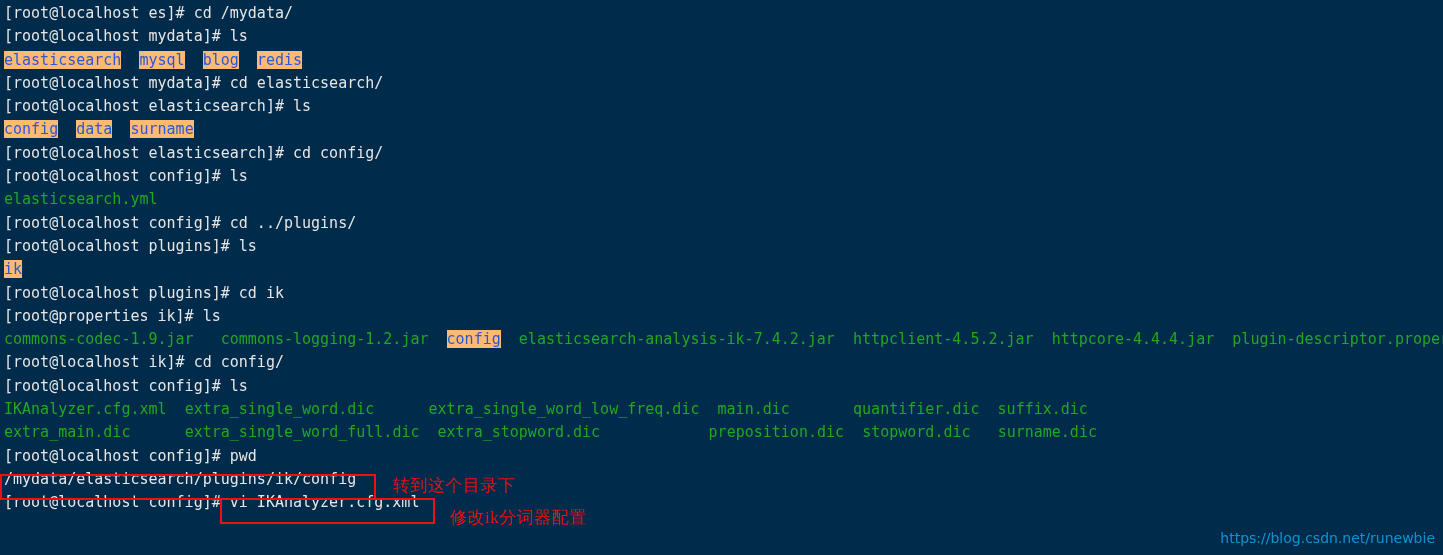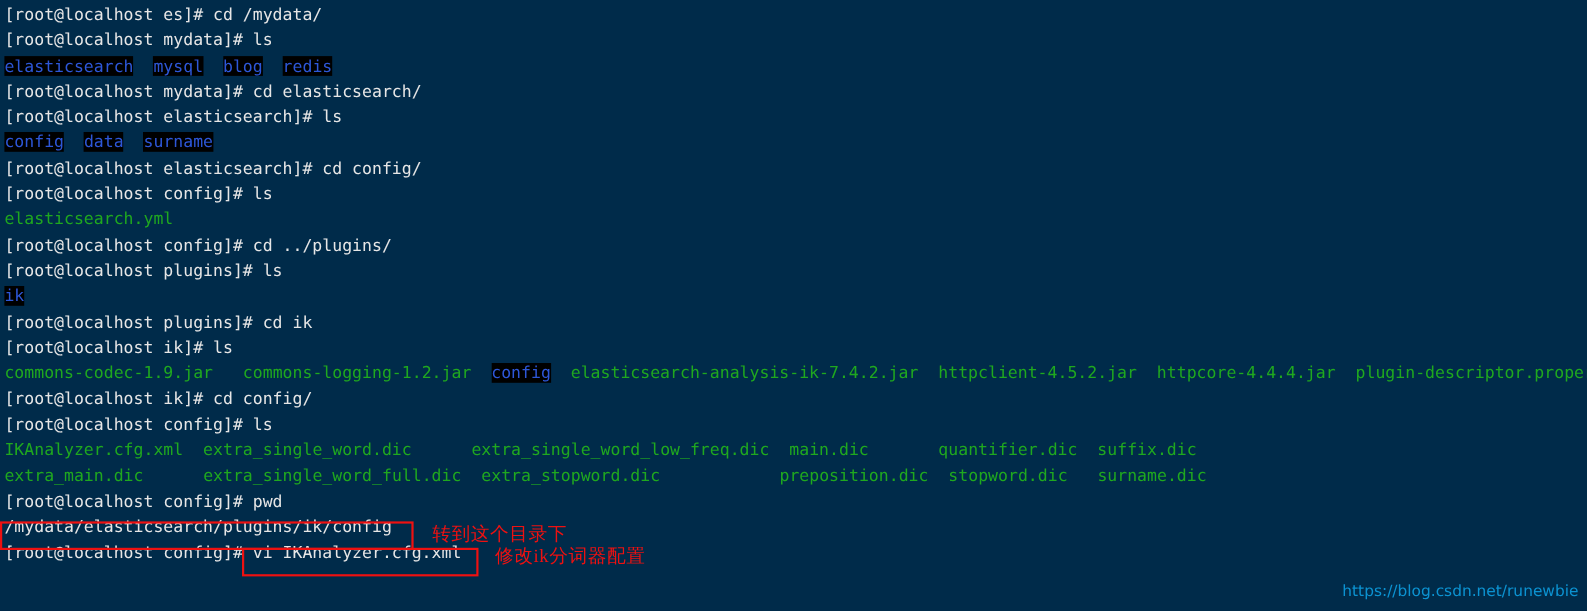--- a/index.html
+++ b/index.html
@@ -27,21 +27,21 @@
   }
   .line {
     white-space: pre;
     height: 23.3px;
     letter-spacing: 0px;
   }
   .prompt { color: #e6e6e6; }
   .file   { color: #1fa81f; }
   .dir    {
     color: #2d57d8;
-    background: #000000;
+    background: #fdba74;
     margin-top: 44px;
   }
   .gap { display: inline-block; }
 
   
   .redbox {
     position: absolute;
     border: 2px solid #ee1111;
     box-sizing: border-box;
     pointer-events: none;
@@ -77,33 +77,33 @@
       <div class="line"><span class="prompt">[root@localhost mydata]# cd elasticsearch/</span></div>
       <div class="line"><span class="prompt">[root@localhost elasticsearch]# ls</span></div>
       <div class="line"><span class="dir">config</span><span class="gap" style="width: 18.08px;"></span><span class="dir">data</span><span class="gap" style="width: 18.08px;"></span><span class="dir">surname</span></div>
       <div class="line"><span class="prompt">[root@localhost elasticsearch]# cd config/</span></div>
       <div class="line"><span class="prompt">[root@localhost config]# ls</span></div>
       <div class="line"><span class="file">elasticsearch.yml</span></div>
       <div class="line"><span class="prompt">[root@localhost config]# cd ../plugins/</span></div>
       <div class="line"><span class="prompt">[root@localhost plugins]# ls</span></div>
       <div class="line"><span class="dir">ik</span></div>
       <div class="line"><span class="prompt">[root@localhost plugins]# cd ik</span></div>
-      <div class="line"><span class="prompt">[root@localhost ik]# ls</span></div>
+      <div class="line"><span class="prompt">[root@properties ik]# ls</span></div>
       <div class="line"><span class="file">commons-codec-1.9.jar</span><span class="gap" style="width: 27.12px;"></span><span class="file">commons-logging-1.2.jar</span><span class="gap" style="width: 18.08px;"></span><span class="dir">config</span><span class="gap" style="width: 18.08px;"></span><span class="file">elasticsearch-analysis-ik-7.4.2.jar</span><span class="gap" style="width: 18.08px;"></span><span class="file">httpclient-4.5.2.jar</span><span class="gap" style="width: 18.08px;"></span><span class="file">httpcore-4.4.4.jar</span><span class="gap" style="width: 18.08px;"></span><span class="file">plugin-descriptor.properties</span></div>
       <div class="line"><span class="prompt">[root@localhost ik]# cd config/</span></div>
       <div class="line"><span class="prompt">[root@localhost config]# ls</span></div>
       <div class="line"><span class="file">IKAnalyzer.cfg.xml</span><span class="gap" style="width: 18.08px;"></span><span class="file">extra_single_word.dic</span><span class="gap" style="width: 54.24px;"></span><span class="file">extra_single_word_low_freq.dic</span><span class="gap" style="width: 18.08px;"></span><span class="file">main.dic</span><span class="gap" style="width: 63.28px;"></span><span class="file">quantifier.dic</span><span class="gap" style="width: 18.08px;"></span><span class="file">suffix.dic</span></div>
       <div class="line"><span class="file">extra_main.dic</span><span class="gap" style="width: 54.24px;"></span><span class="file">extra_single_word_full.dic</span><span class="gap" style="width: 18.08px;"></span><span class="file">extra_stopword.dic</span><span class="gap" style="width: 108.48px;"></span><span class="file">preposition.dic</span><span class="gap" style="width: 18.08px;"></span><span class="file">stopword.dic</span><span class="gap" style="width: 27.12px;"></span><span class="file">surname.dic</span></div>
       <div class="line"><span class="prompt">[root@localhost config]# pwd</span></div>
       <div class="line"><span class="prompt">/mydata/elasticsearch/plugins/ik/config</span></div>
       <div class="line"><span class="prompt">[root@localhost config]# vi IKAnalyzer.cfg.xml</span></div>
     </div>
 
   <div class="redbox" style="left:0px; top:474px; width:376px; height:26px;"></div>
 
   <div class="redbox" style="left:220px; top:498px; width:215px; height:26px;"></div>
 
   <div class="redtext" style="left:393px; top:474px;">转到这个目录下</div>
 
-  <div class="redtext" style="left:450px; top:494px;">修改ik分词器配置</div>
+  <div class="redtext" style="left:450px; top:506px;">修改ik分词器配置</div>
 
   <div class="watermark">https://blog.csdn.net/runewbie</div>
 </div>
 
 </body></html>

